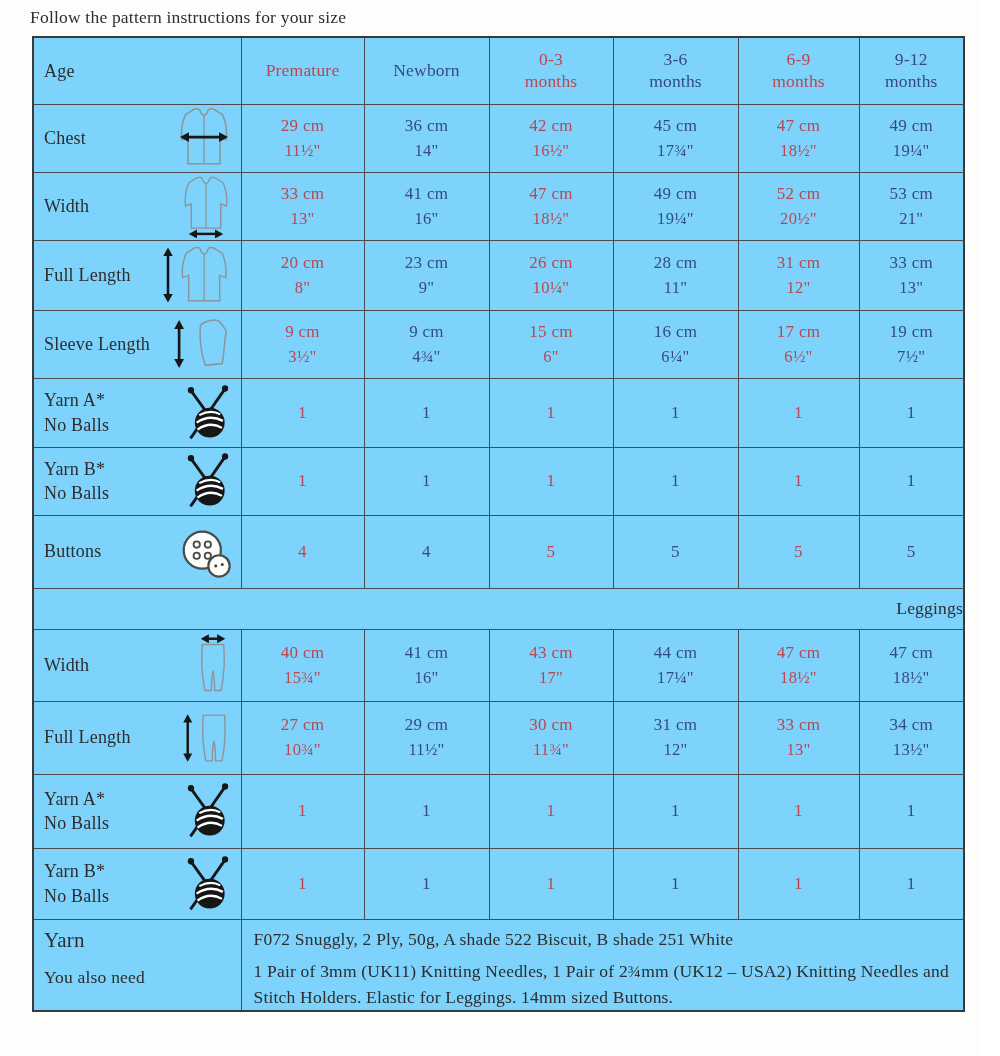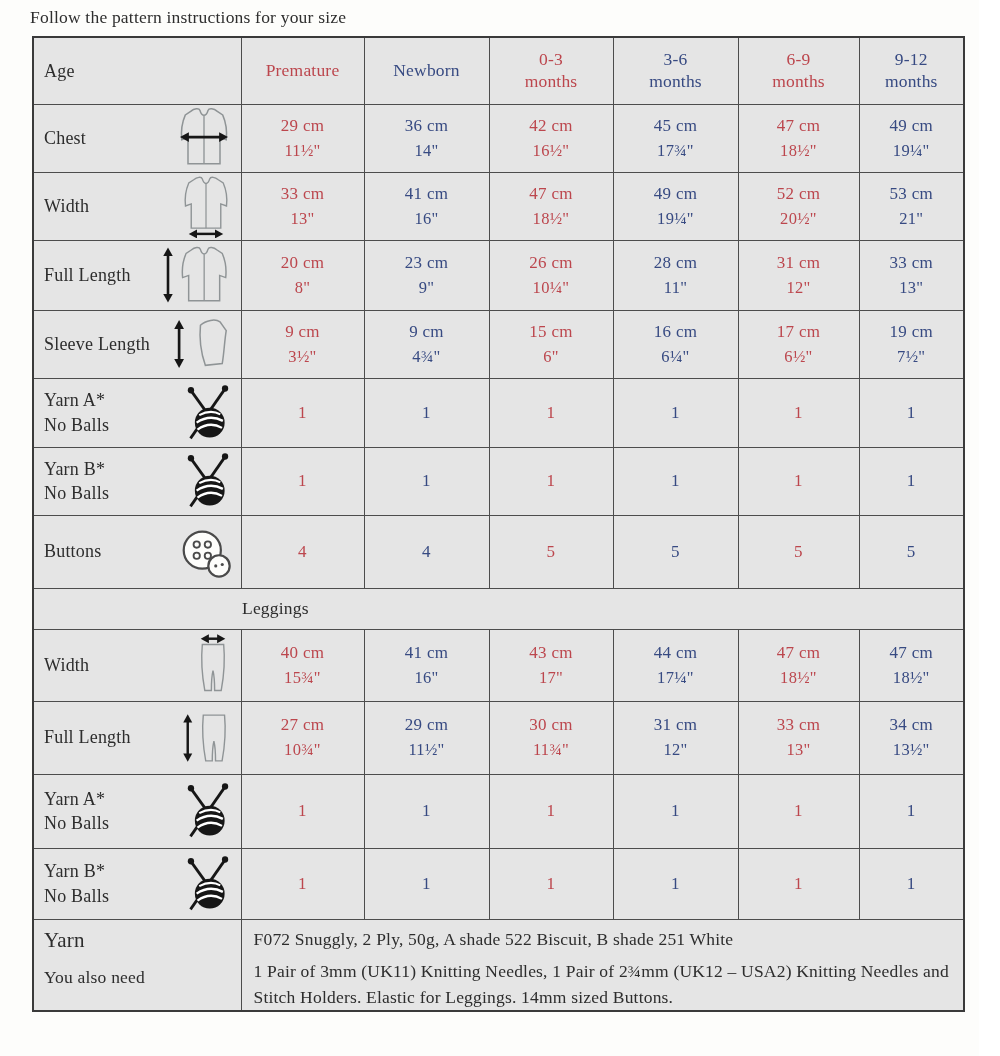--- a/index.html
+++ b/index.html
@@ -7,38 +7,38 @@
     position:relative;width:979px;height:1056px;background:#fdfdfb;
     font-family:Liberation Serif, serif;color:#2d2d2d;
     box-sizing:border-box;overflow:hidden;
   }
   .title{
     position:absolute;left:30px;top:7px;font-size:17.5px;color:#2e2e2e;letter-spacing:.2px;
   }
   .size-table{
     position:absolute;left:32px;top:36px;
     border-collapse:collapse;table-layout:fixed;
-    border:2.4px solid #3a3a3a;background:#e5e5e5;
+    border:2.4px solid #3a3a3a;background:#7dd3fc;
   }
   .size-table td{
     border:1.6px solid #4c4c4c;padding:0;vertical-align:middle;overflow:hidden;
   }
   .lbl-cell{ }
   .lbl-flex{display:flex;align-items:center;justify-content:space-between;padding:0 5px 0 10px;}
   .lbl{font-size:18px;color:#2d2d2d;line-height:1.35;letter-spacing:.2px;}
   .sub{font-size:18px;color:#2d2d2d;letter-spacing:.2px;}
   .hdr-age{font-size:18px;padding-left:10px;}
   .hdr-col{text-align:center;font-size:17.5px;line-height:1.25;letter-spacing:.2px;}
   .data-cell{text-align:center;}
   .cm{font-size:17px;line-height:1.3;letter-spacing:.3px;}
   .in{font-size:16.5px;line-height:1.3;margin-top:3px;letter-spacing:.3px;}
   .count{font-size:17px;letter-spacing:.3px;}
   .col-red{color:#bc464d;}
   .col-blue{color:#374a82;}
-  .leggings-cell{text-align:left;font-size:17.5px;color:#2d2d2d;letter-spacing:.2px;margin-left:16px;}
+  .leggings-cell{text-align:right;font-size:17.5px;color:#2d2d2d;letter-spacing:.2px;margin-left:16px;}
   .materials-left{vertical-align:top !important;}
   .materials-left .m-lbl{font-size:21px;padding:8px 0 0 10px;letter-spacing:.2px;}
   .materials-left .m-lbl2{font-size:17.5px;padding:14px 0 0 10px;letter-spacing:.2px;}
   .materials-right{vertical-align:top !important;}
   .materials-right .m-val{font-size:17.5px;padding:6px 10px 0 12px;line-height:1.5;letter-spacing:.2px;}
   .footnote{
     position:absolute;left:36px;top:1012px;font-size:16.5px;color:#242424;letter-spacing:.2px;
   }
   .icn{display:inline-flex;align-items:center;justify-content:center;flex:0 0 auto;}
 </style>

